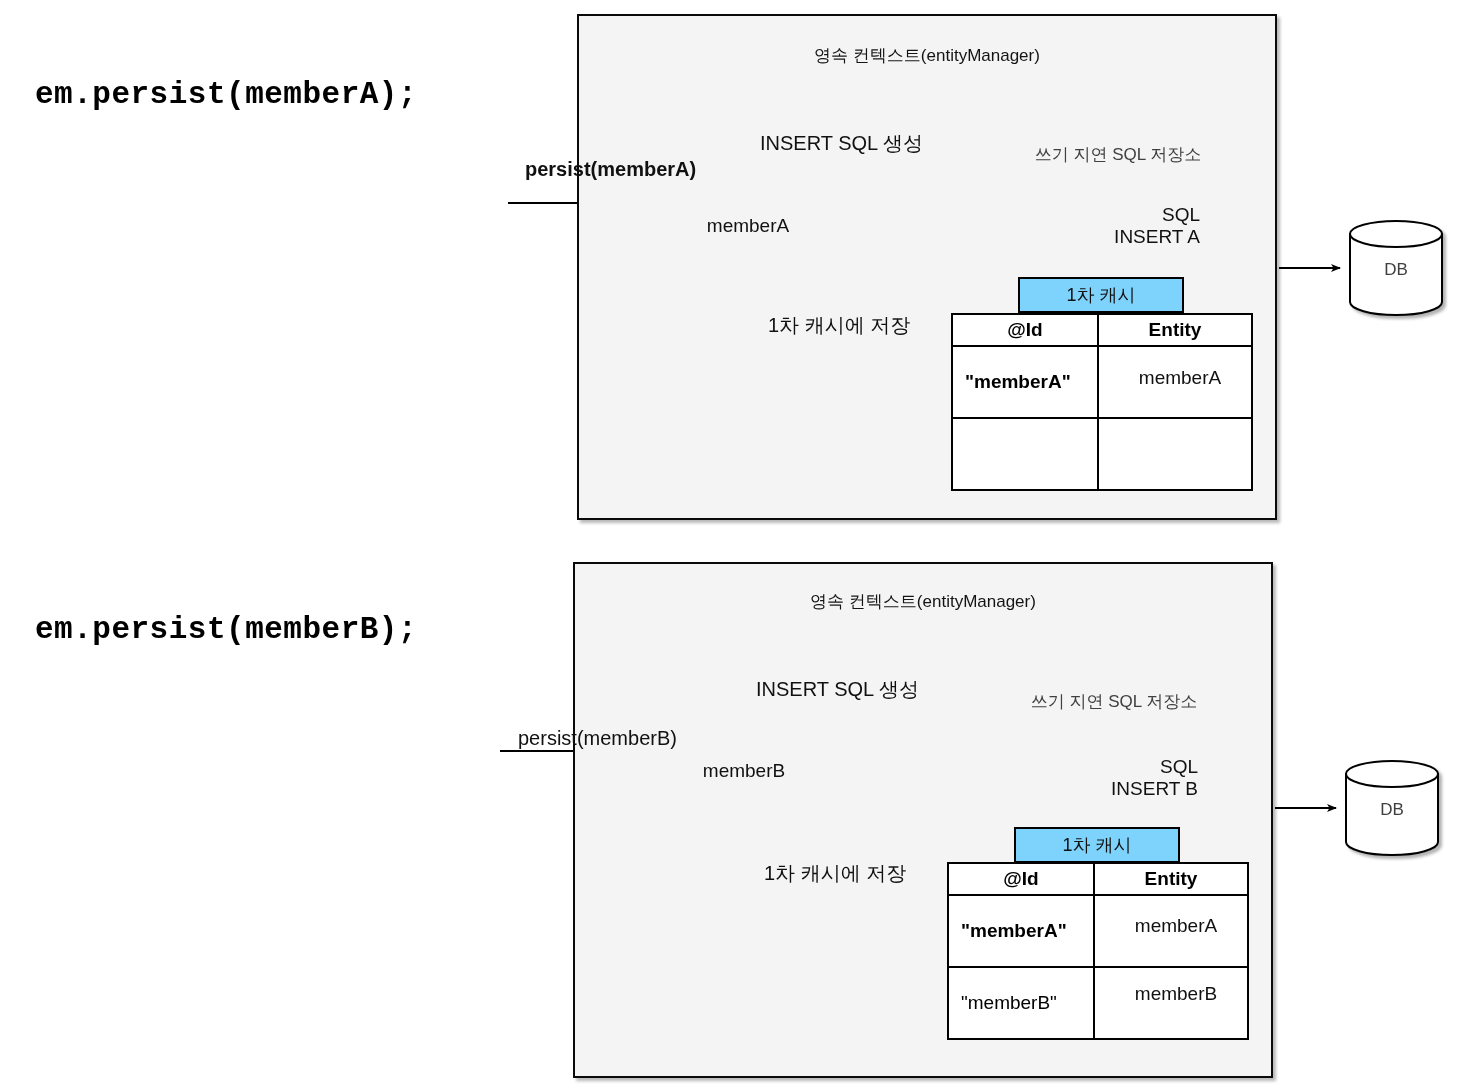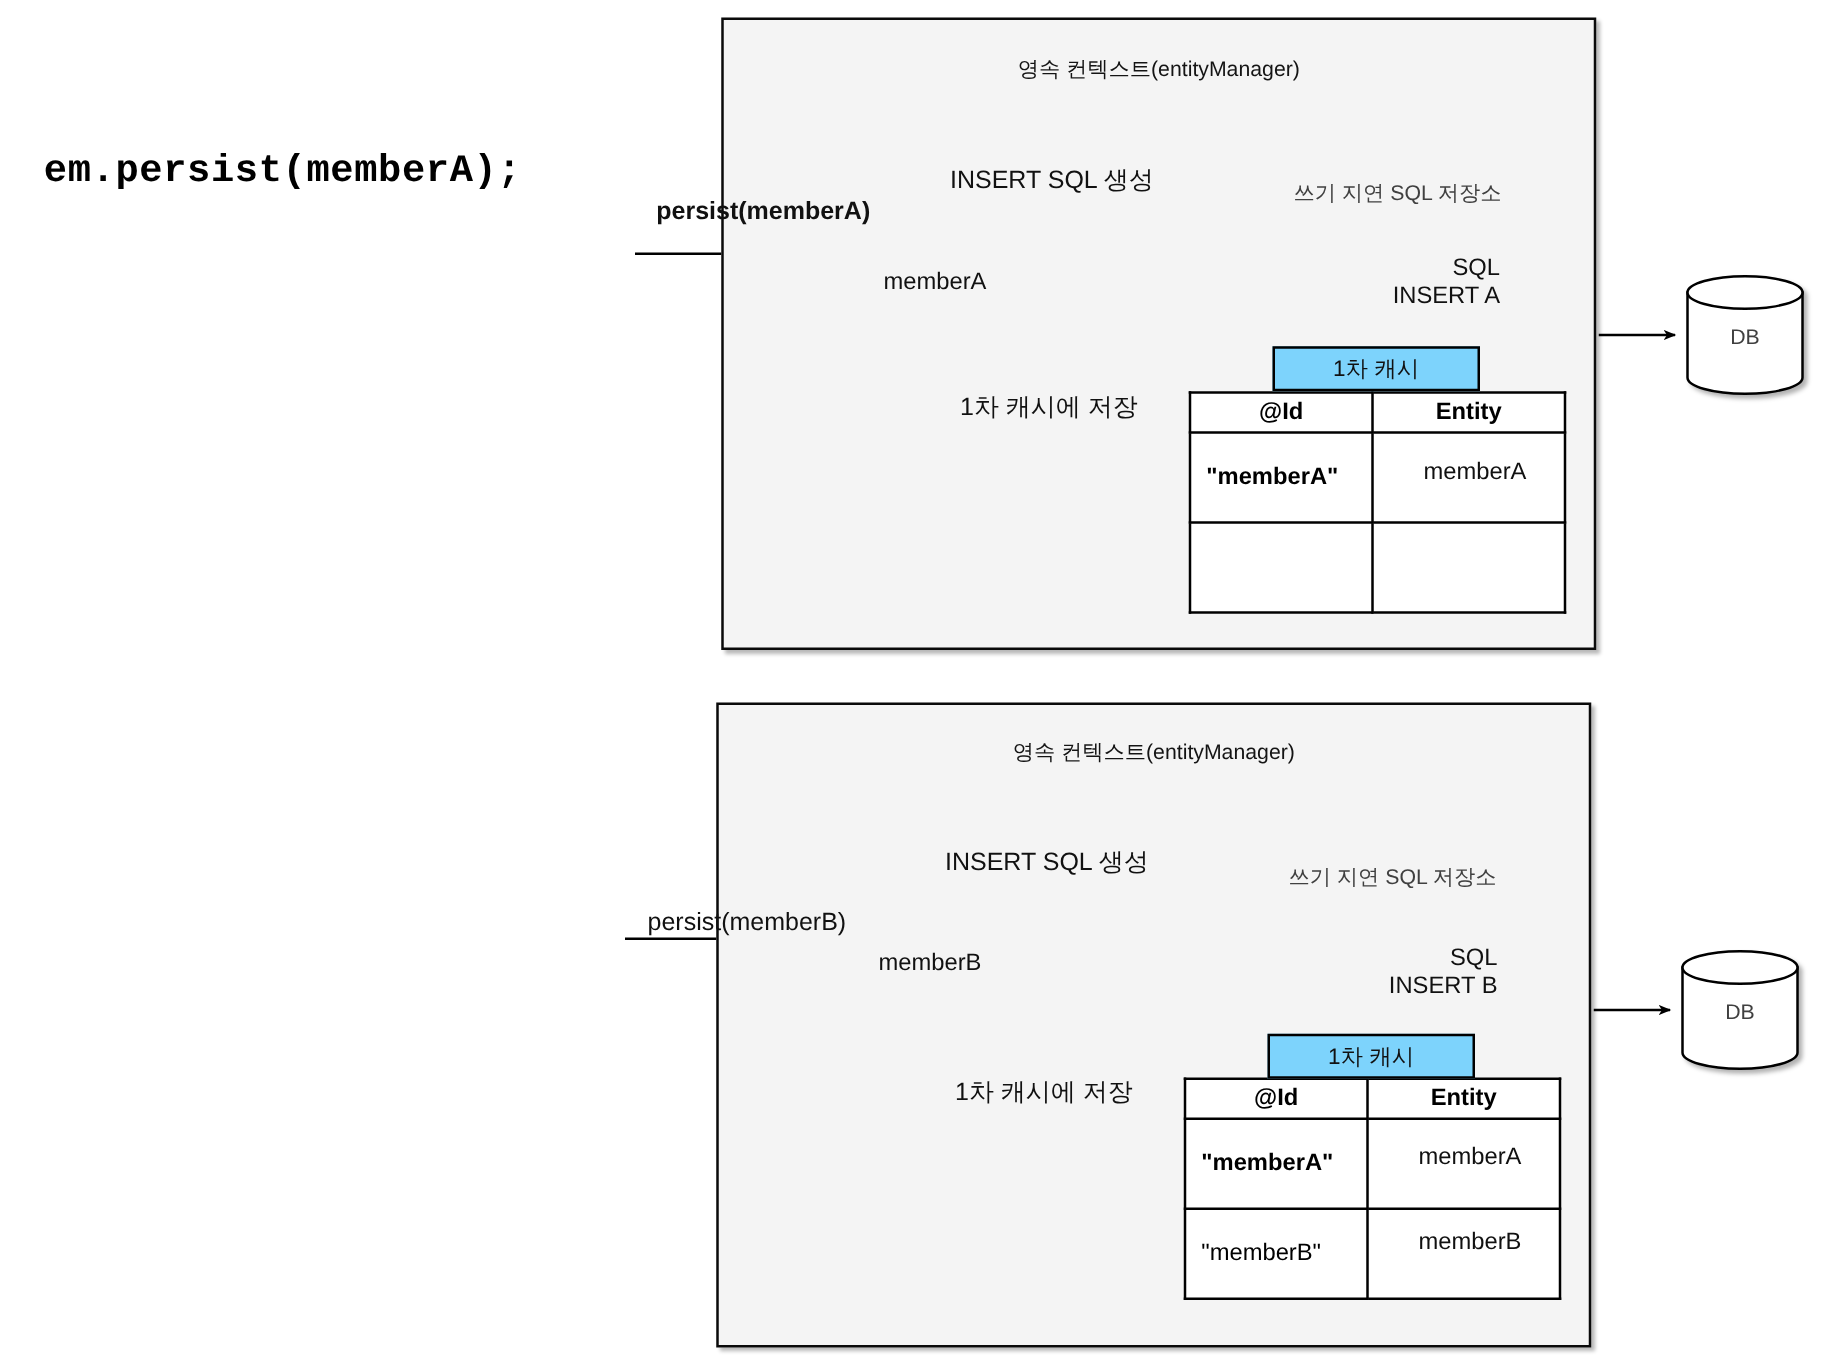--- a/index.html
+++ b/index.html
@@ -184,21 +184,21 @@
     <ellipse cx="1176" cy="925" rx="64" ry="26" fill="#ffffff" stroke="#000000" stroke-width="2"></ellipse>
     <ellipse cx="1176" cy="993" rx="64" ry="26" fill="#ffffff" stroke="#000000" stroke-width="2"></ellipse>
 
     <line x1="1275" y1="808" x2="1336" y2="808" stroke="#000" stroke-width="2" marker-end="url(#arrow)"></line>
     <g filter="url(#softshadow)">
       <path d="M1346,774 L1346,842 A46,13 0 0 0 1438,842 L1438,774 Z" fill="#ffffff" stroke="#000000" stroke-width="2"></path>
       <ellipse cx="1392" cy="774" rx="46" ry="13" fill="#ffffff" stroke="#000000" stroke-width="2"></ellipse>
     </g>
   </svg>
 
-  <div class="code-title" style="left:35px; top:77px;margin-top:43px;">em.persist(memberA);</div>
+  <div class="code-title" style="left:35px; top:77px;">em.persist(memberA);</div>
 
   <div class="panel" style="left:577px; top:14px; width:700px; height:506px;"></div>
 
   <div class="panel-title" style="left:577px; top:44px; width:700px;">영속 컨텍스트(entityManager)</div>
 
   <div class="lbl" style="left:525px; top:158px;font-weight:bold;">persist(memberA)</div>
 
   <div class="node-label" style="left:680px; top:215px; width:136px;">memberA</div>
 
   <div class="lbl" style="left:760px; top:130px;">INSERT SQL 생성</div>
@@ -227,20 +227,21 @@
         <td class="idcell"></td>
         <td class="entcell"></td>
       </tr>
     </tbody>
   </table>
 
   <div class="node-label" style="left:1116px; top:367px; width:128px;">memberA</div>
 
   <div class="db-label" style="left:1350px; top:260px; width:92px;">DB</div>
 
+  <div class="code-title" style="left:35px; top:612px;">em.persist(memberB);</div>
 
   <div class="panel" style="left:573px; top:562px; width:700px; height:516px;"></div>
 
   <div class="panel-title" style="left:573px; top:590px; width:700px;">영속 컨텍스트(entityManager)</div>
 
   <div class="lbl" style="left:518px; top:706px;margin-top:21px;">persist(memberB)</div>
 
   <div class="node-label" style="left:678px; top:760px; width:132px;">memberB</div>
 
   <div class="lbl" style="left:756px; top:676px;">INSERT SQL 생성</div>

